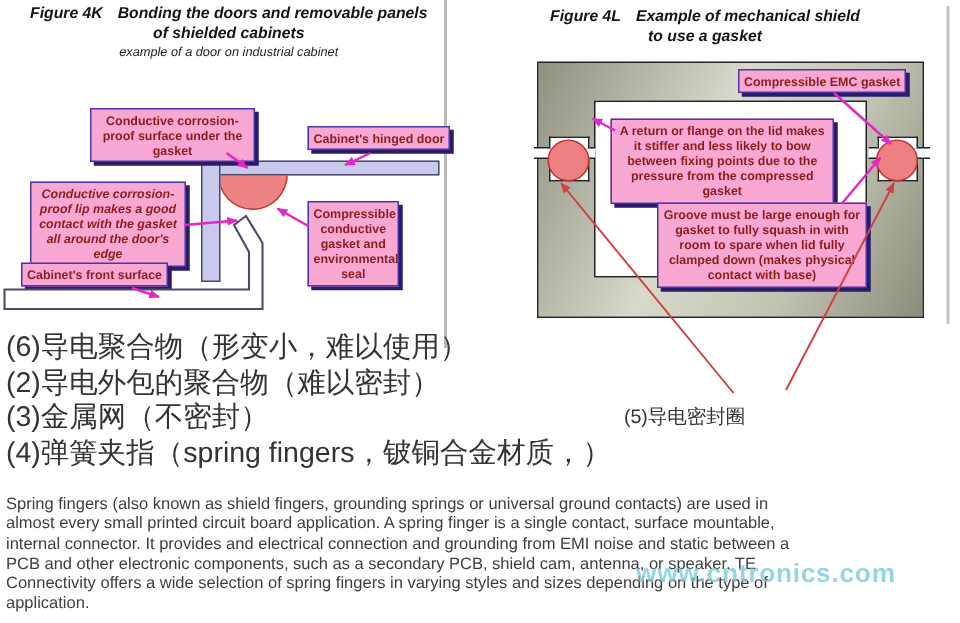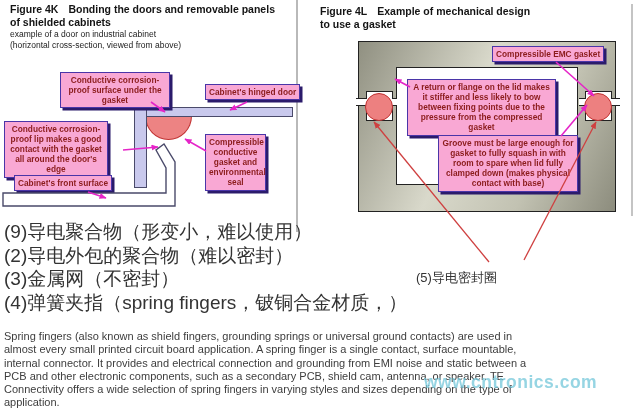--- a/index.html
+++ b/index.html
@@ -1,21 +1,21 @@
 <!DOCTYPE html>
 <html><head>
 <meta charset="utf-8">
 <style>
   html,body{margin:0;padding:0;background:#fff;}
   .stage{
     position:relative;width:640px;height:415px;background:#fff;overflow:hidden;
     font-family:"Liberation Sans",sans-serif;color:#111;
   }
   
-  .fig-title{position:absolute;font-weight:bold;font-size:10.5px;line-height:13px;color:#141414;}
+  .fig-title{position:absolute;text-align:center;font-weight:bold;font-size:10.5px;line-height:13px;color:#141414;font-style:italic;}
   .fig-sub{font-weight:normal;font-size:8.5px;line-height:11px;color:#222;}
   .fig-title .tlabel{margin-right:10px;}
   
   .callout{
     position:absolute;background:#f9a8d4;border:1.3px solid #4a35a8;
     box-shadow:2.5px 2.5px 0 #2b1b6b;color:#8b1c1c;font-weight:bold;
     font-size:8.3px;line-height:1.22;text-align:center;padding:2px 3px;box-sizing:border-box;
     z-index:6;
   }
   .nowrap{white-space:nowrap;}
@@ -56,59 +56,58 @@
 </style>
 </head>
 <body>
 
 <div class="stage">
 
   <div class="fig-title" style="left:10px;top:3px;width:285px;">
     <div><span class="tlabel">Figure 4K</span><span>Bonding the doors and removable panels</span></div>
     <div>of shielded cabinets</div>
     <div class="fig-sub">example of a door on industrial cabinet</div>
-    <div class="fig-sub">(horizontal cross-section, viewed from above)</div>
   </div>
 
   <div class="gasket-dome"></div>
   <div class="panel" style="left:134px;top:107px;width:159px;height:10px;"></div>
   <div class="panel" style="left:134px;top:107px;width:13px;height:81px;"></div>
 
   <div class="callout" style="left:60px;top:72px;width:110px;">Conductive corrosion-proof surface under the gasket</div>
   <div class="callout nowrap" style="left:205px;top:84px;">Cabinet's hinged door</div>
-  <div class="callout" style="left:4px;top:121px;width:104px;">Conductive corrosion-proof lip makes a good contact with the gasket all around the door's edge</div>
+  <div class="callout" style="left:20px;top:121px;width:104px;font-style:italic;">Conductive corrosion-proof lip makes a good contact with the gasket all around the door's edge</div>
   <div class="callout" style="left:205px;top:134px;width:61px;">Compressible conductive gasket and environmental seal</div>
   <div class="callout nowrap" style="left:14px;top:175px;">Cabinet's front surface</div>
 
   <div class="divider" style="left:296px;top:0;width:2px;height:232px;"></div>
   <div class="divider" style="left:631px;top:4px;width:2px;height:212px;background:#c4c4c4;"></div>
 
   <div class="fig-title" style="left:320px;top:5px;width:300px;">
-    <div><span class="tlabel">Figure 4L</span><span>Example of mechanical design</span></div>
+    <div><span class="tlabel">Figure 4L</span><span>Example of mechanical shield</span></div>
     <div>to use a gasket</div>
   </div>
 
   <div class="lid-outer"></div>
   <div class="lid-cavity"></div>
 
   <div class="slot" style="left:356px;top:98px;width:41px;"></div>
   <div class="slot" style="left:579px;top:98px;width:41px;"></div>
   <div class="notch" style="left:366px;top:91px;"></div>
   <div class="notch" style="left:585px;top:91px;"></div>
   <div class="groove" style="left:366px;top:105px;"></div>
   <div class="groove" style="left:585px;top:105px;"></div>
   <div class="gasket-ellipse" style="left:365px;top:93px;"></div>
   <div class="gasket-ellipse" style="left:584px;top:93px;"></div>
 
   <div class="callout nowrap" style="left:492px;top:46px;">Compressible EMC gasket</div>
   <div class="callout" style="left:407px;top:79px;width:149px;">A return or flange on the lid makes it stiffer and less likely to bow between fixing points due to the pressure from the compressed gasket</div>
   <div class="callout" style="left:438px;top:135px;width:140px;">Groove must be large enough for gasket to fully squash in with room to spare when lid fully clamped down (makes physical contact with base)</div>
 
   <div class="cn-notes">
-    <div>(9)导电聚合物（形变小，难以使用）</div>
+    <div>(6)导电聚合物（形变小，难以使用）</div>
     <div>(2)导电外包的聚合物（难以密封）</div>
     <div>(3)金属网（不密封）</div>
     <div>(4)弹簧夹指（spring fingers，铍铜合金材质，）</div>
   </div>
   <div class="cn-item5">(5)导电密封圈</div>
 
   <div class="para">
     <div>Spring fingers (also known as shield fingers, grounding springs or universal ground contacts) are used in</div>
     <div>almost every small printed circuit board application. A spring finger is a single contact, surface mountable,</div>
     <div>internal connector. It provides and electrical connection and grounding from EMI noise and static between a</div>

